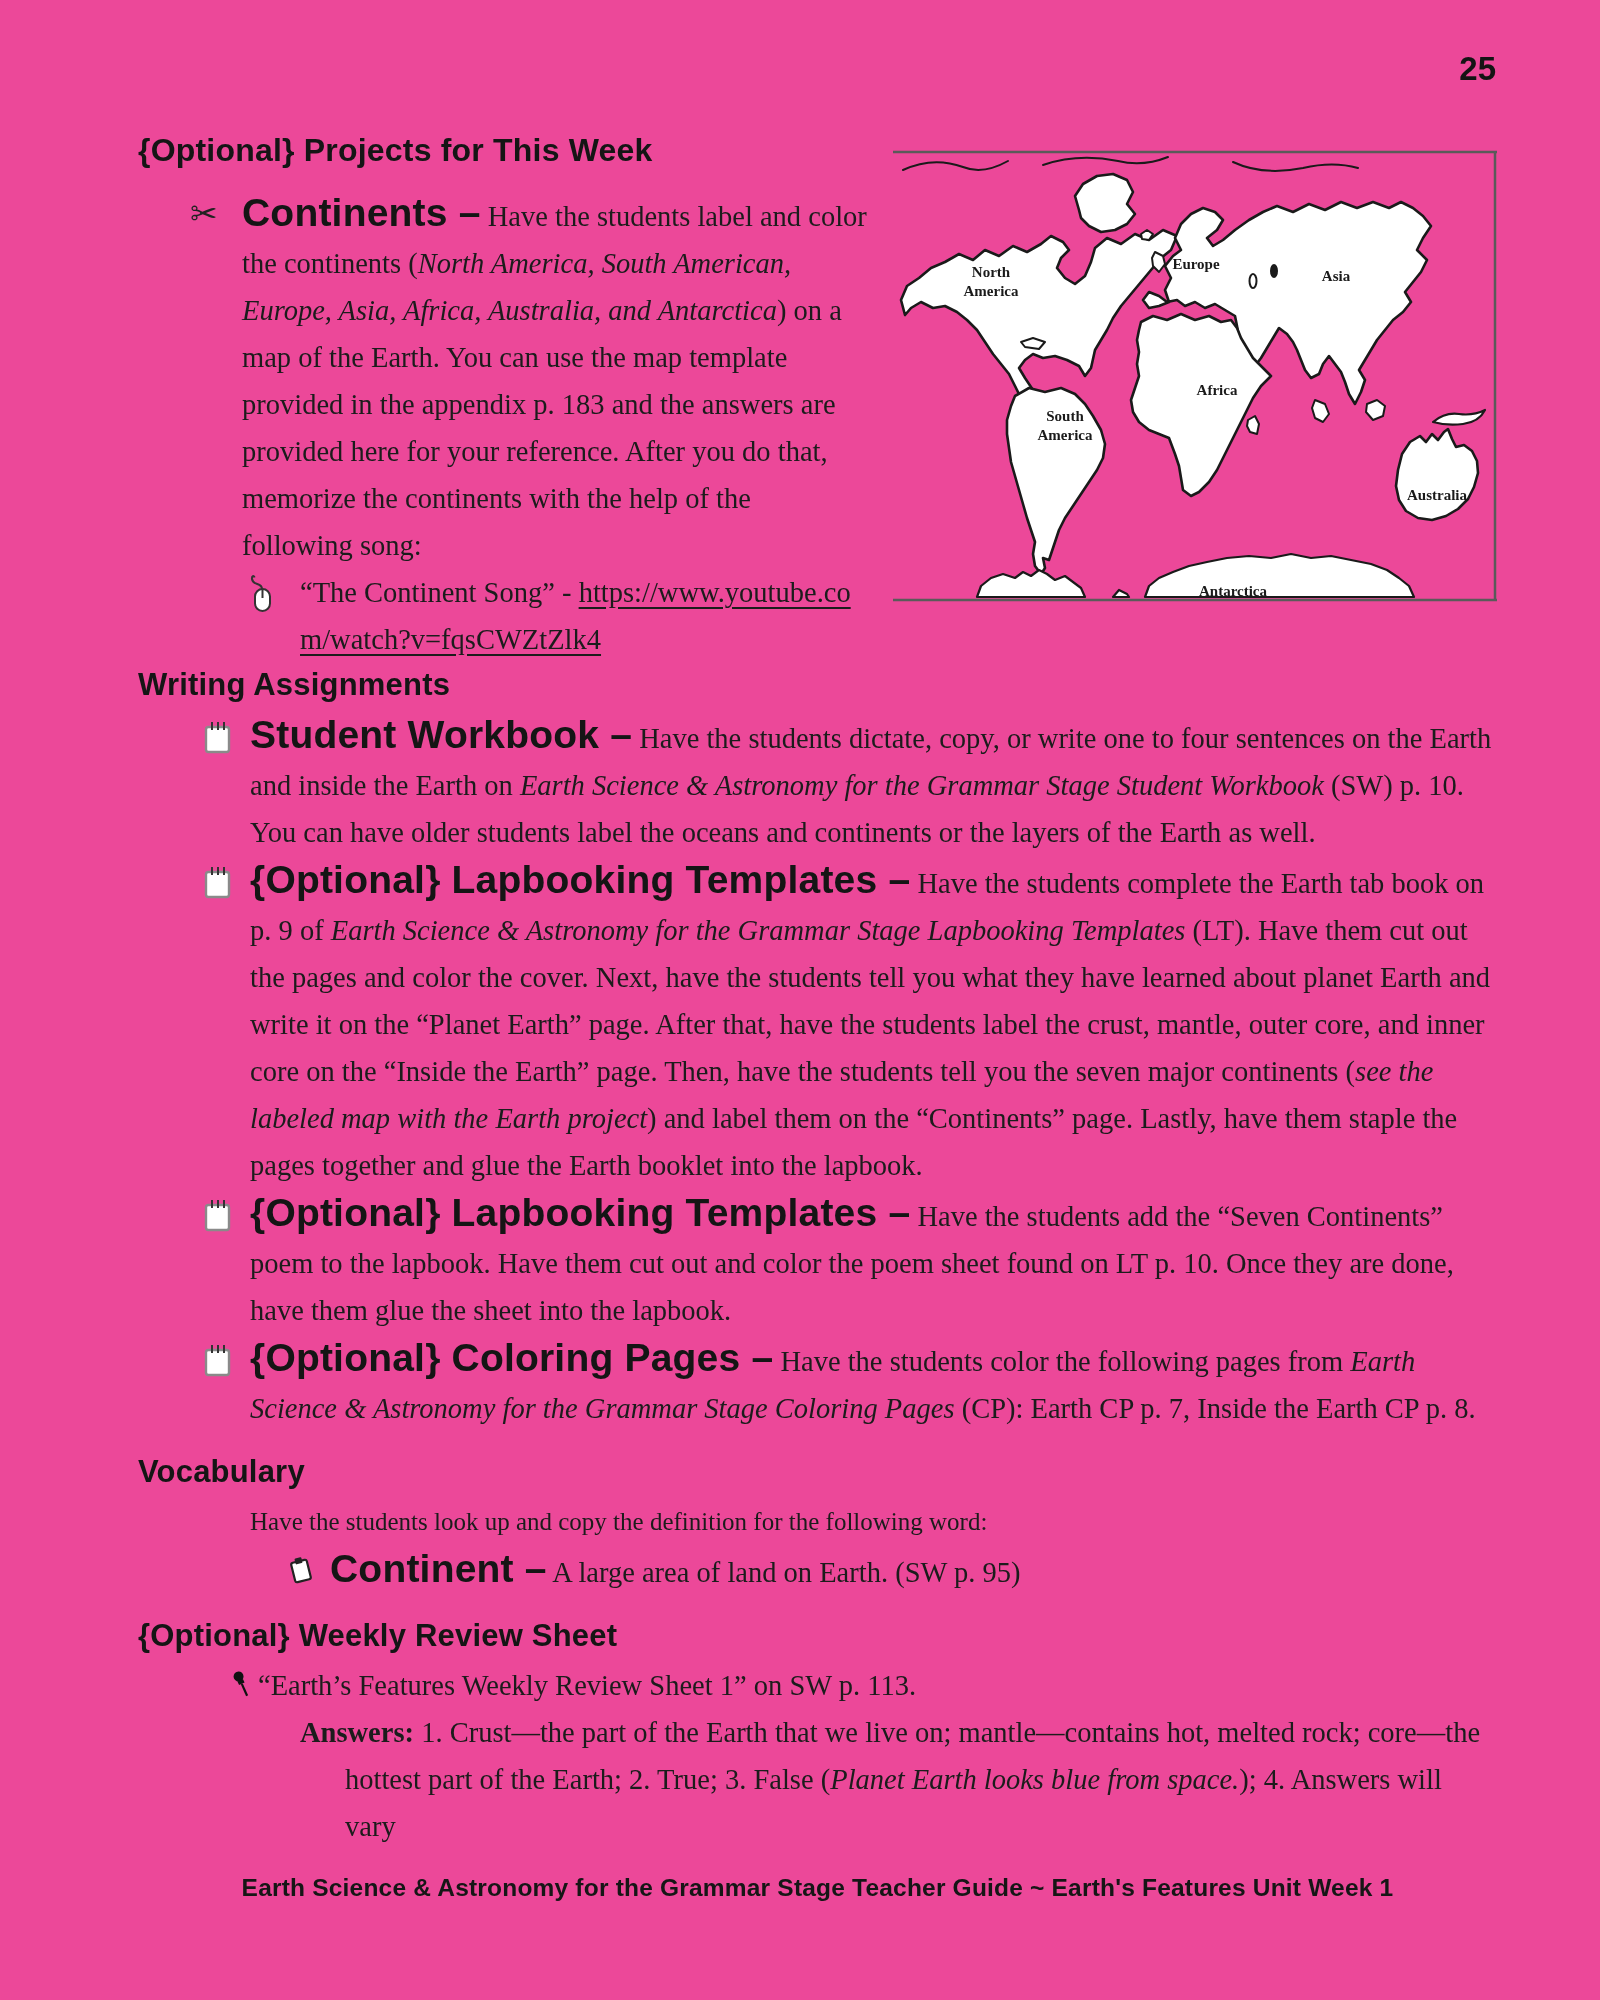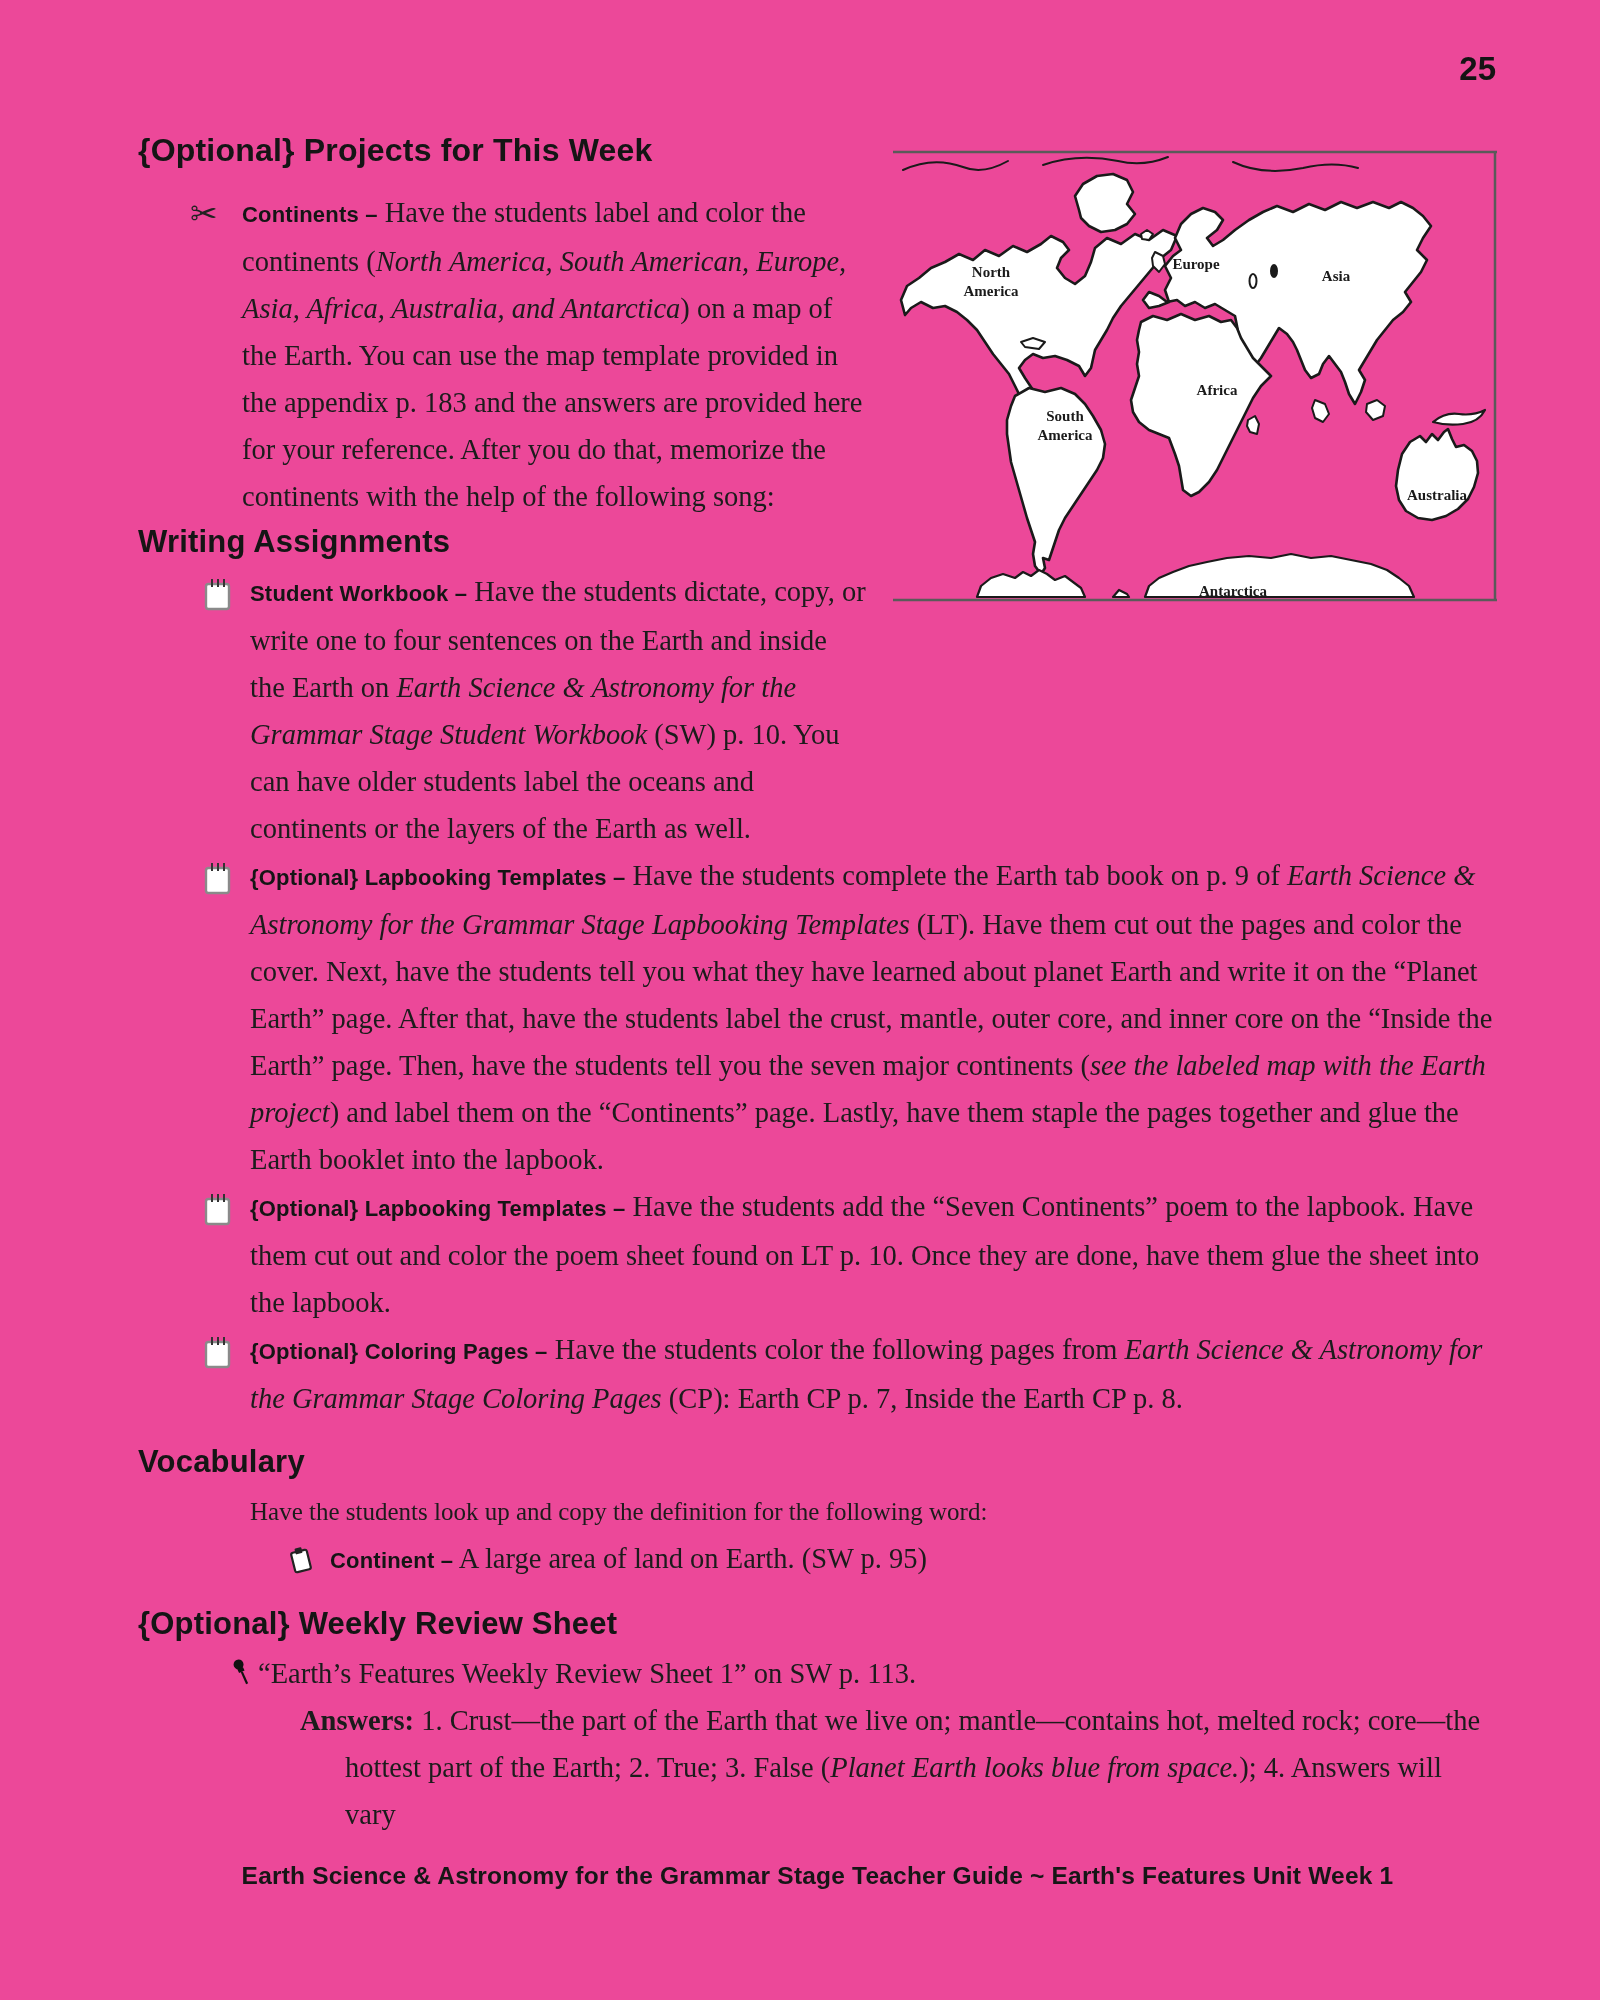--- a/index.html
+++ b/index.html
@@ -22,21 +22,21 @@
   .bullet .bicon{flex:0 0 52px;padding-top:8px;}
   .bullet.assign{margin-left:64px;}
   .bullet.assign .bicon{flex:0 0 48px;}
   .bullet.sub{margin-left:105px;}
   .bullet.sub .bicon{flex:0 0 57px;padding-top:4px;}
   .bullet.vocab{margin-left:147px;}
   .bullet.vocab .bicon{flex:0 0 45px;}
   .bullet.review{margin-left:90px;}
   .bullet.review .bicon{flex:0 0 30px;padding-top:6px;}
   .btext{margin:0;font-size:28.5px;line-height:47px;}
-  .btext .lbl{font-size:22px;}
+  .btext .lbl{font-size:39px;}
   .scissors{font-family:"DejaVu Sans",sans-serif;font-size:33px;color:#222;line-height:1;}
   .link{text-decoration:underline;text-underline-offset:5px;word-break:break-all;}
   .indent1{margin:0 0 0 112px;font-size:25px;line-height:47px;}
   .answers{margin:0 0 0 162px;}
   .answers p{margin:0;font-size:28.5px;line-height:47px;padding-left:45px;text-indent:-45px;}
   .answers .alabel{font-weight:700;}
   i{font-style:italic;}
   footer.foot{clear:both;text-align:center;font-size:24.5px;margin-top:24px;color:#161616;}
 </style>
 </head>
@@ -105,20 +105,30 @@
     </svg>
   </figure>
 
   <h1 class="hand h1">{Optional} Projects for This Week</h1>
 
   <div class="bullet">
     <span class="bicon scissors">✂</span>
     <p class="btext"><b class="hand lbl">Continents –</b> <span>Have the students label and color the continents (</span><i>North America, South American, Europe, Asia, Africa, Australia, and Antarctica</i><span>) on a map of the Earth. You can use the map template provided in the appendix p. 183 and the answers are provided here for your reference. After you do that, memorize the continents with the help of the following song:</span></p>
   </div>
 
+  <div class="bullet sub">
+    <span class="bicon">
+      <svg width="36" height="44" viewBox="0 0 36 44">
+        <path d="M19,16 C19,9 10,13 9,6 C8.6,3 11,2 11.5,4.5" fill="none" stroke="#333" stroke-width="2"></path>
+        <rect x="12" y="16" width="15" height="22" rx="7.5" fill="#fff" stroke="#333" stroke-width="2"></rect>
+        <line x1="19.5" y1="16" x2="19.5" y2="25" stroke="#333" stroke-width="2"></line>
+      </svg>
+    </span>
+    <p class="btext"><span>“The Continent Song” - </span><span class="link">https://www.youtube.com/watch?v=fqsCWZtZlk4</span></p>
+  </div>
 
 
   <h2 class="hand h2" style="margin-top:4px;">Writing Assignments</h2>
 
   <div class="bullet assign">
     <span class="bicon">
       <svg width="32" height="38" viewBox="0 0 32 38">
         <rect x="4" y="8" width="23" height="25" rx="2.5" fill="#fff" stroke="#8a8a8a" stroke-width="2.4"></rect>
         <path d="M10,3 v8 M16,3 v8 M22,3 v8" stroke="#333" stroke-width="2" fill="none"></path>
       </svg>

